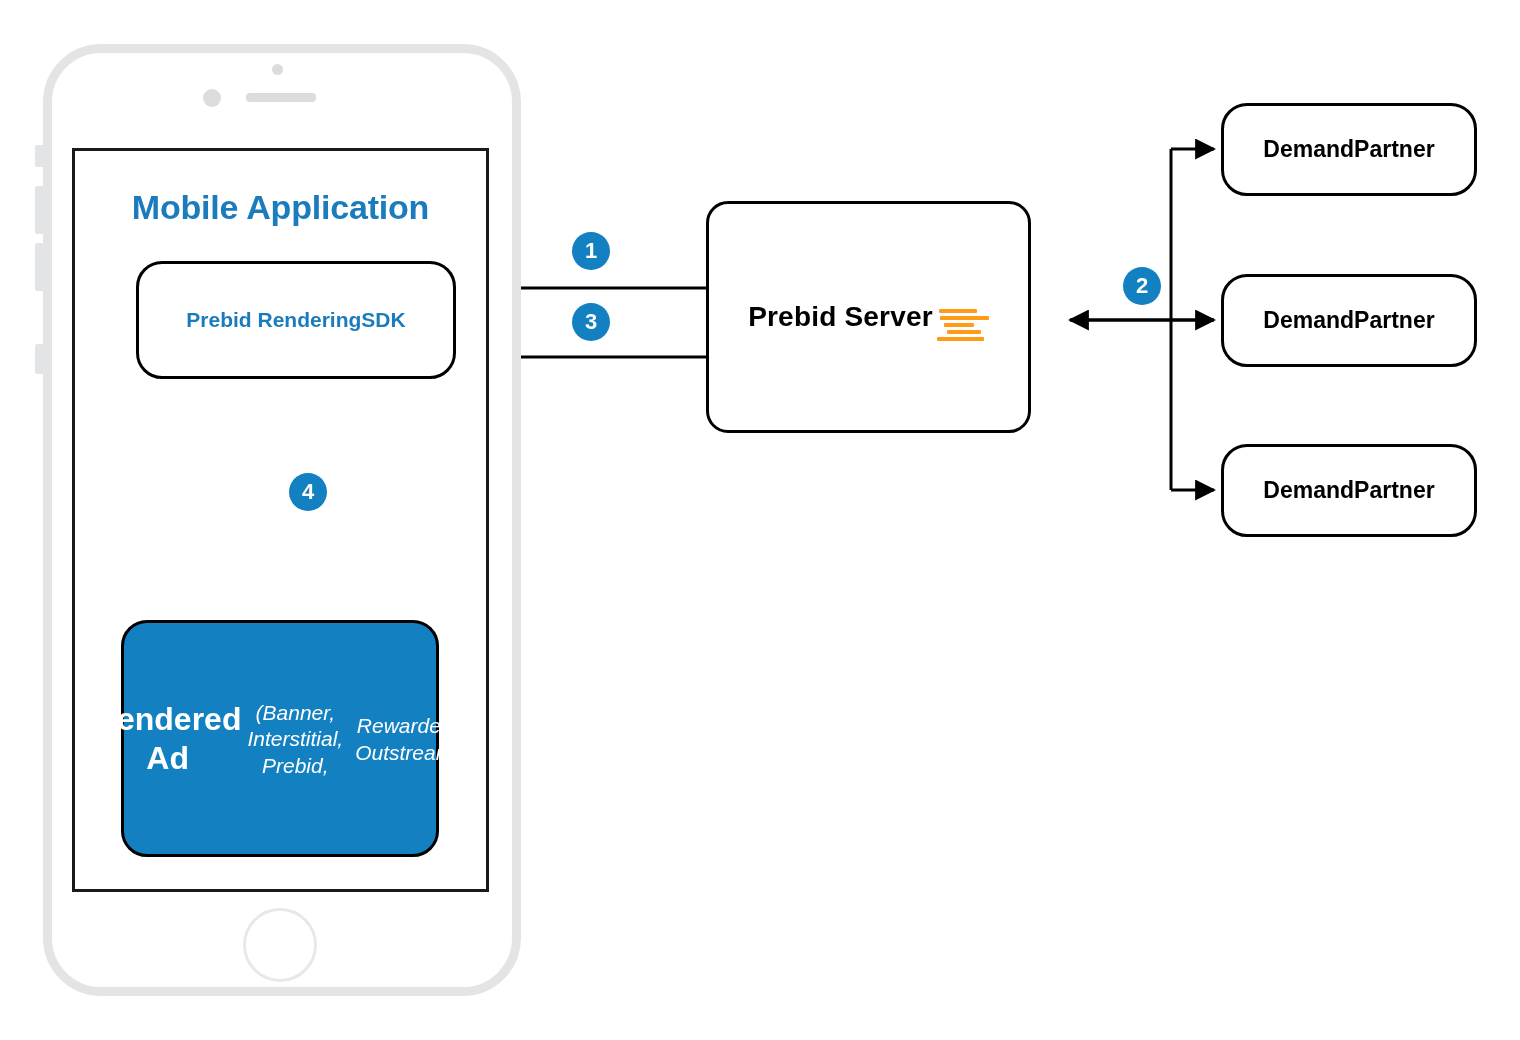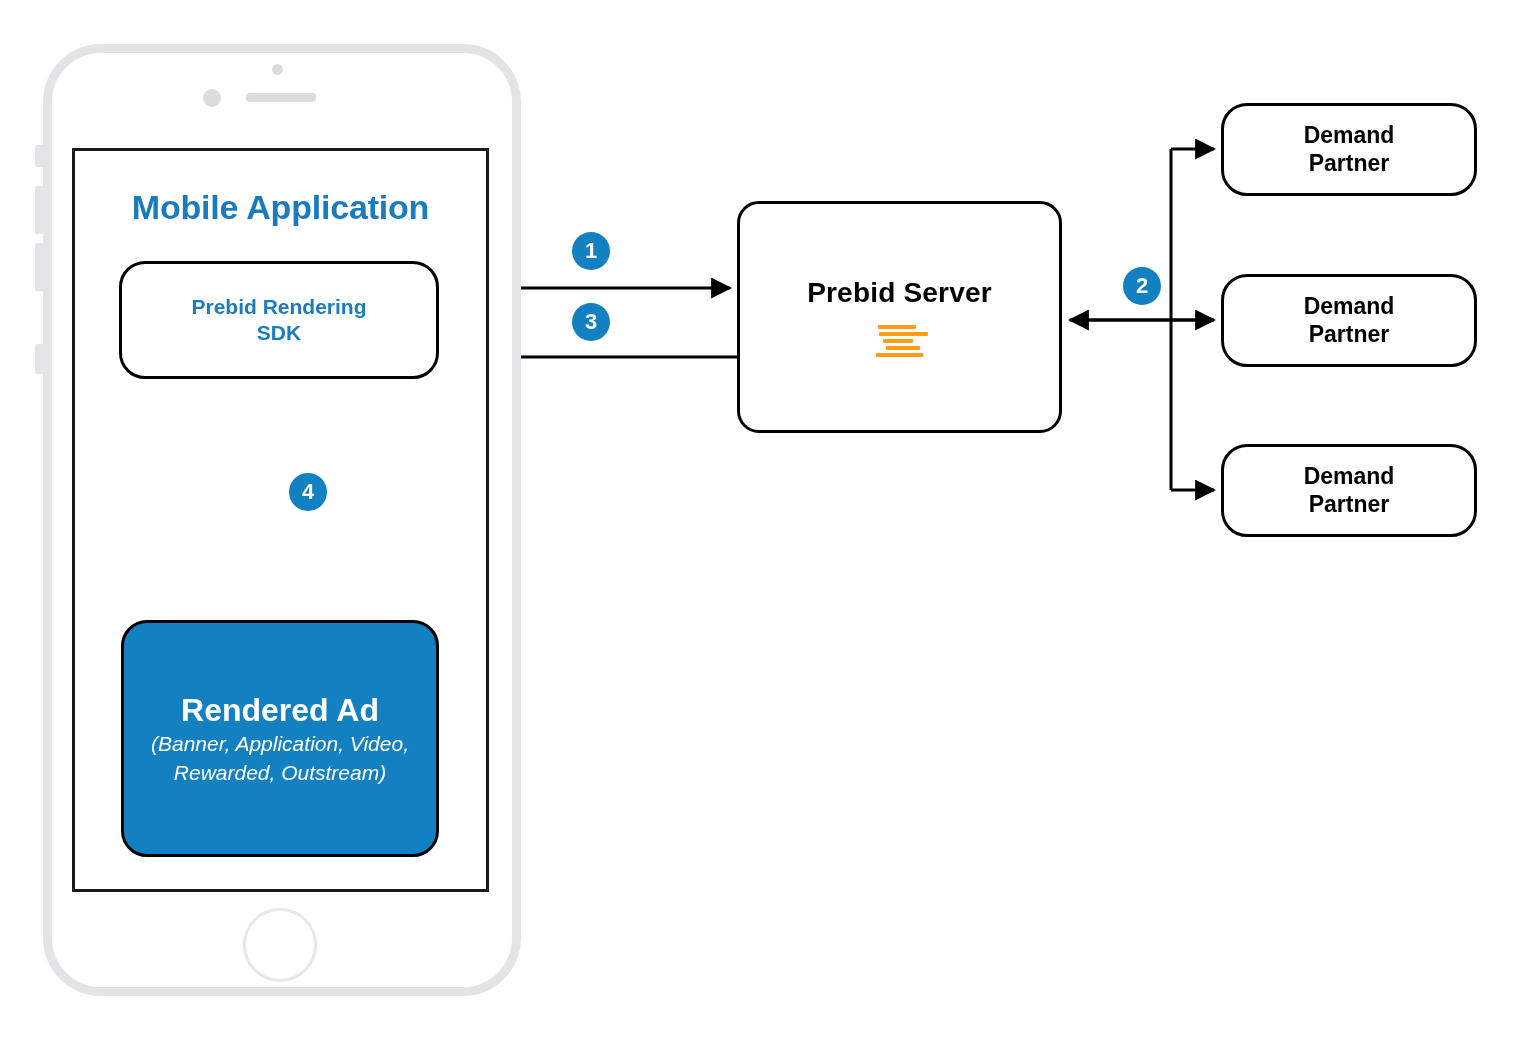--- a/index.html
+++ b/index.html
@@ -90,27 +90,27 @@
     letter-spacing: -0.2px;
   }
 
   
   .node {
     position: absolute;
     box-sizing: border-box;
     border: 3px solid #000000;
     background: #ffffff;
     display: flex;
-    flex-direction: column;
+    flex-direction: row;
     align-items: center;
     justify-content: center;
     text-align: center;
   }
   .sdk-box {
-    left: 119px;
+    left: 136px;
     top: 261px;
     width: 320px;
     height: 118px;
     border-radius: 26px;
     color: #1a7bbd;
     font-size: 21px;
     font-weight: bold;
     line-height: 1.22;
   }
   .rendered-ad {
@@ -127,21 +127,21 @@
     font-weight: bold;
     line-height: 1.2;
   }
   .rendered-ad .ad-sub {
     font-size: 21px;
     font-style: italic;
     line-height: 1.25;
     padding: 2px 6px 0 6px;
   }
   .server-box {
-    left: 737px;
+    left: 706px;
     top: 201px;
     width: 325px;
     height: 232px;
     border-radius: 22px;
     color: #000000;
   }
   .server-box .server-title {
     font-size: 28px;
     font-weight: bold;
     letter-spacing: 0.2px;
@@ -251,21 +251,21 @@
   <div class="screen"></div>
   <div class="screen-title">Mobile Application</div>
 
   <div class="node sdk-box">
     <div>Prebid Rendering</div>
     <div>SDK</div>
   </div>
 
   <div class="node rendered-ad">
     <div class="ad-title">Rendered Ad</div>
-    <div class="ad-sub">(Banner, Application, Video,</div>
+    <div class="ad-sub">(Banner, Interstitial, Prebid,</div>
     <div class="ad-sub">Rewarded, Outstream)</div>
   </div>
 
   <div class="node server-box">
     <div class="server-title">Prebid Server</div>
     <div class="prebid-logo">
       <i></i>
         <i></i>
         <i></i>
         <i></i>

